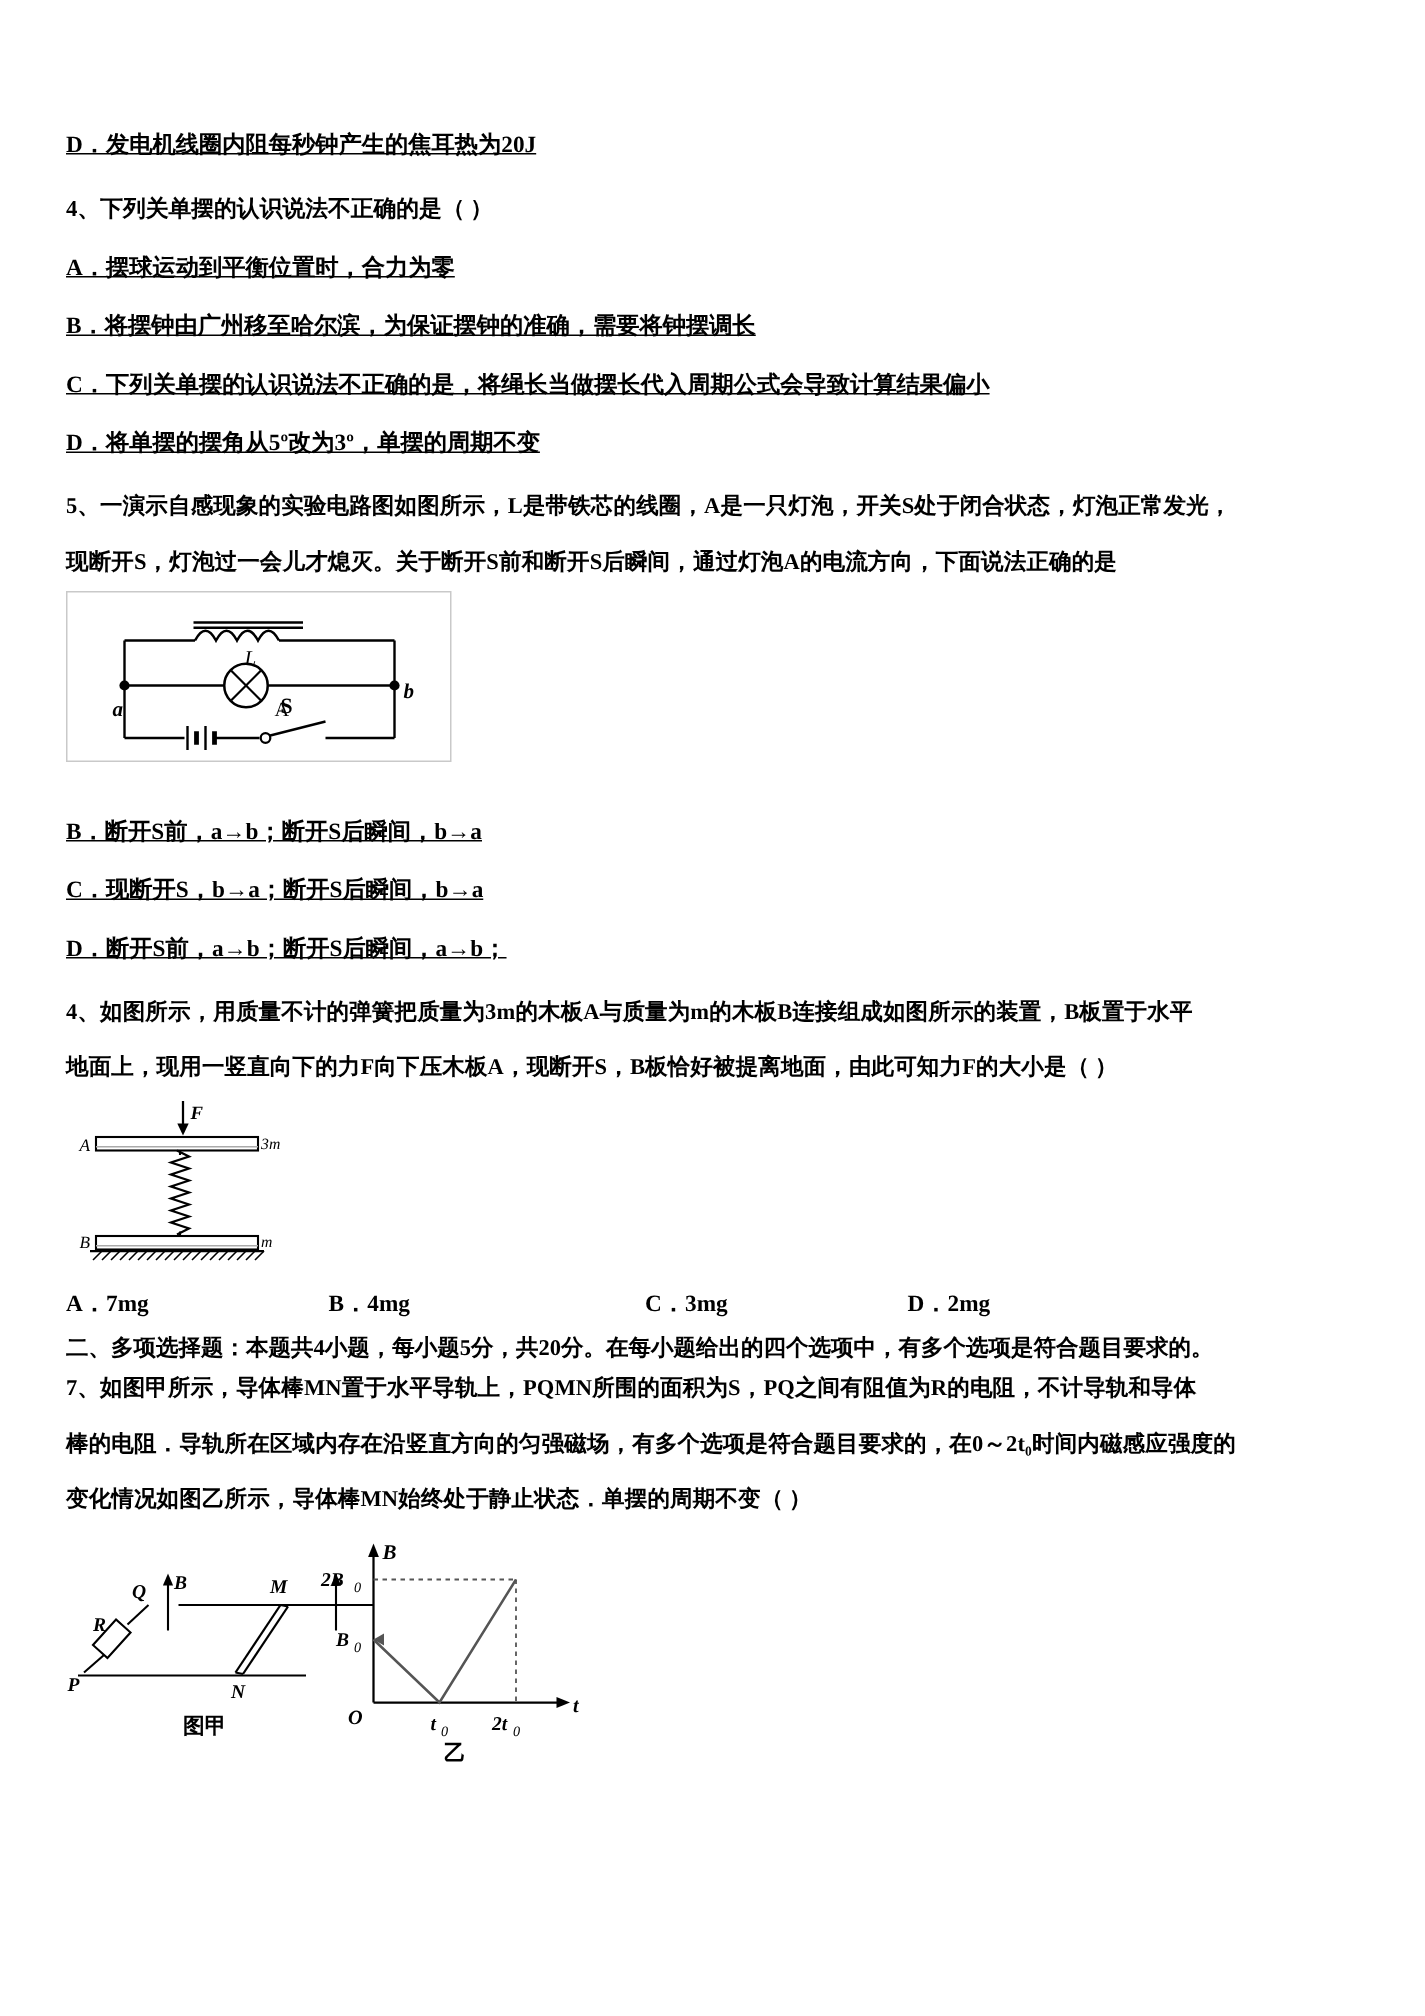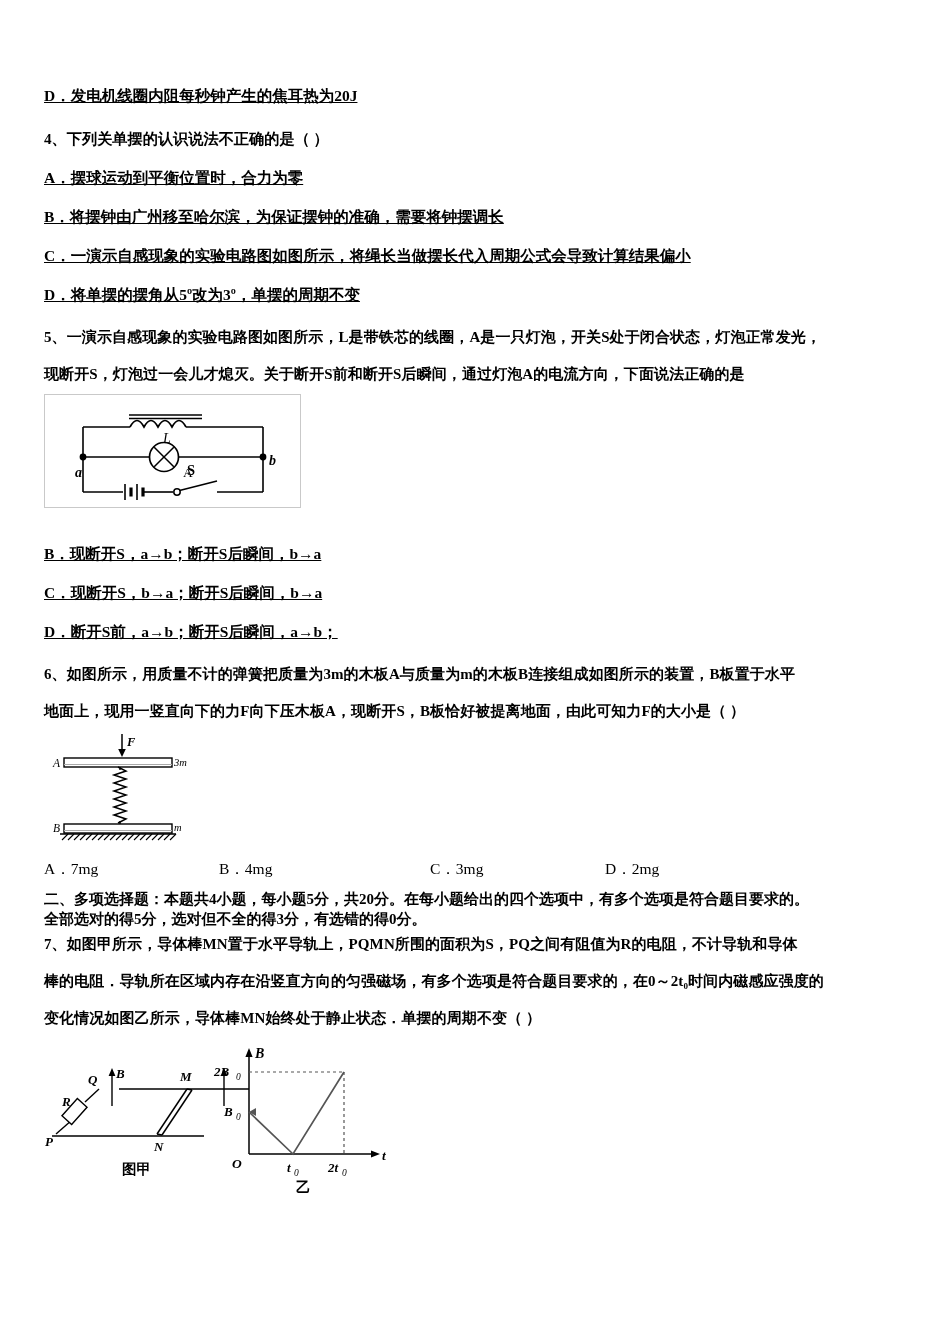--- a/index.html
+++ b/index.html
@@ -52,21 +52,21 @@
   .spacer-18 { height: 18px; }
   .spacer-14 { height: 14px; }
   .spacer-10 { height: 10px; }
   .spacer-8  { height: 8px; }
   .spacer-6  { height: 6px; }
 
   
   .opt-row {
     display: flex;
     font-size: 15.5px;
-    font-weight: normal;
+    font-weight: bold;
     align-items: flex-end;
   }
   .opt-row > div { }
   .oc1 { width: 175px; }
   .oc2 { width: 175px; }
   .oc3 { width: 175px; margin-left: 36px; }
   .oc4 { width: 175px; }
 
   
   .sec {
@@ -106,21 +106,21 @@
     <div class="opt">D．发电机线圈内阻每秒钟产生的焦耳热为20J</div>
 
     <div class="spacer-22"></div>
 
     <div class="q-line">4、下列关单摆的认识说法不正确的是（  ）</div>
     <div class="spacer-18"></div>
     <div class="opt">A．摆球运动到平衡位置时，合力为零</div>
     <div class="spacer-18"></div>
     <div class="opt">B．将摆钟由广州移至哈尔滨，为保证摆钟的准确，需要将钟摆调长</div>
     <div class="spacer-18"></div>
-    <div class="opt">C．一演示自感现象的实验电路图如图所示，将绳长当做摆长代入周期公式会导致计算结果偏小</div>
+    <div class="opt">C．下列关单摆的认识说法不正确的是，将绳长当做摆长代入周期公式会导致计算结果偏小</div>
     <div class="spacer-18"></div>
     <div class="opt">D．将单摆的摆角从5º改为3º，单摆的周期不变</div>
 
     <div class="spacer-22"></div>
 
     <div class="stem">5、一演示自感现象的实验电路图如图所示，L是带铁芯的线圈，A是一只灯泡，开关S处于闭合状态，灯泡正常发光，</div>
     <div class="spacer-18"></div>
     <div class="stem">现断开S，灯泡过一会儿才熄灭。关于断开S前和断开S后瞬间，通过灯泡A的电流方向，下面说法正确的是</div>
 
     <div class="spacer-10"></div>
@@ -164,29 +164,29 @@
         <circle cx="132" cy="97" r="3.2" stroke="#000" stroke-width="1.5" fill="#fff"></circle>
         <line x1="134.5" y1="95.5" x2="172" y2="86" stroke="#000" stroke-width="1.6"></line>
         <line x1="172" y1="97" x2="218" y2="97" stroke="#000" stroke-width="1.6"></line>
         <text x="142" y="80" font-size="14.5" font-weight="bold" font-family="'Liberation Serif', serif">S</text>
       </svg>
     </div>
 
     <div class="spacer-18"></div>
 
     <div class="spacer-18"></div>
-    <div class="opt">B．现断开S，a→b；断开S后瞬间，b→a</div>
+    <div class="opt">B．断开S前，a→b；断开S后瞬间，b→a</div>
     <div class="spacer-18"></div>
     <div class="opt">C．现断开S，b→a；断开S后瞬间，b→a</div>
     <div class="spacer-18"></div>
     <div class="opt">D．断开S前，a→b；断开S后瞬间，a→b；</div>
 
     <div class="spacer-22"></div>
 
-    <div class="stem">6、如图所示，用质量不计的弹簧把质量为3m的木板A与质量为m的木板B连接组成如图所示的装置，B板置于水平</div>
+    <div class="stem">4、如图所示，用质量不计的弹簧把质量为3m的木板A与质量为m的木板B连接组成如图所示的装置，B板置于水平</div>
     <div class="spacer-18"></div>
     <div class="stem">地面上，现用一竖直向下的力F向下压木板A，现断开S，B板恰好被提离地面，由此可知力F的大小是（ ）</div>
 
     <div class="spacer-8"></div>
 
     <div class="fig-spring">
       <svg width="146" height="116" viewBox="0 0 146 116">
 
         <line x1="78" y1="5" x2="78" y2="23" stroke="#000" stroke-width="1.5"></line>
         <polygon points="78,28 74.2,20 81.8,20" fill="#000"></polygon>
@@ -239,21 +239,20 @@
     <div class="opt-row">
       <div class="oc1">A．7mg</div>
       <div class="oc2">B．4mg</div>
       <div class="oc3">C．3mg</div>
       <div class="oc4">D．2mg</div>
     </div>
 
     <div class="spacer-10"></div>
 
     <div class="sec">二、多项选择题：本题共4小题，每小题5分，共20分。在每小题给出的四个选项中，有多个选项是符合题目要求的。</div>
-    <div class="sec">全部选对的得5分，选对但不全的得3分，有选错的得0分。</div>
 
     <div class="spacer-6"></div>
 
     <div class="stem">7、如图甲所示，导体棒MN置于水平导轨上，PQMN所围的面积为S，PQ之间有阻值为R的电阻，不计导轨和导体</div>
     <div class="spacer-18"></div>
     <div class="stem">棒的电阻．导轨所在区域内存在沿竖直方向的匀强磁场，有多个选项是符合题目要求的，在0～2t₀时间内磁感应强度的</div>
     <div class="spacer-18"></div>
     <div class="stem">变化情况如图乙所示，导体棒MN始终处于静止状态．单摆的周期不变（    ）</div>
 
     <div class="spacer-6"></div>

